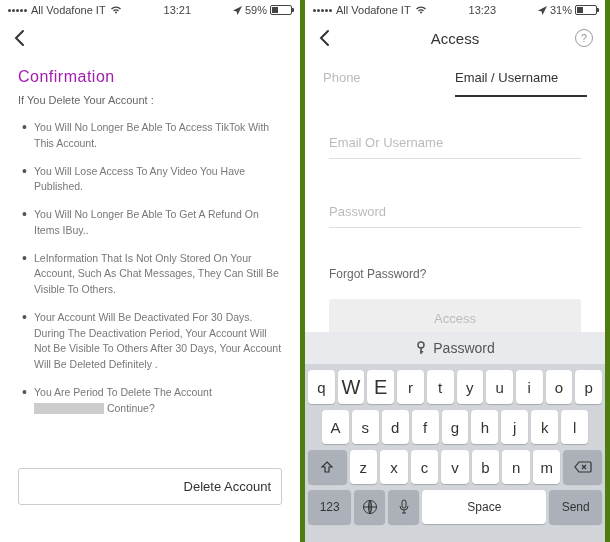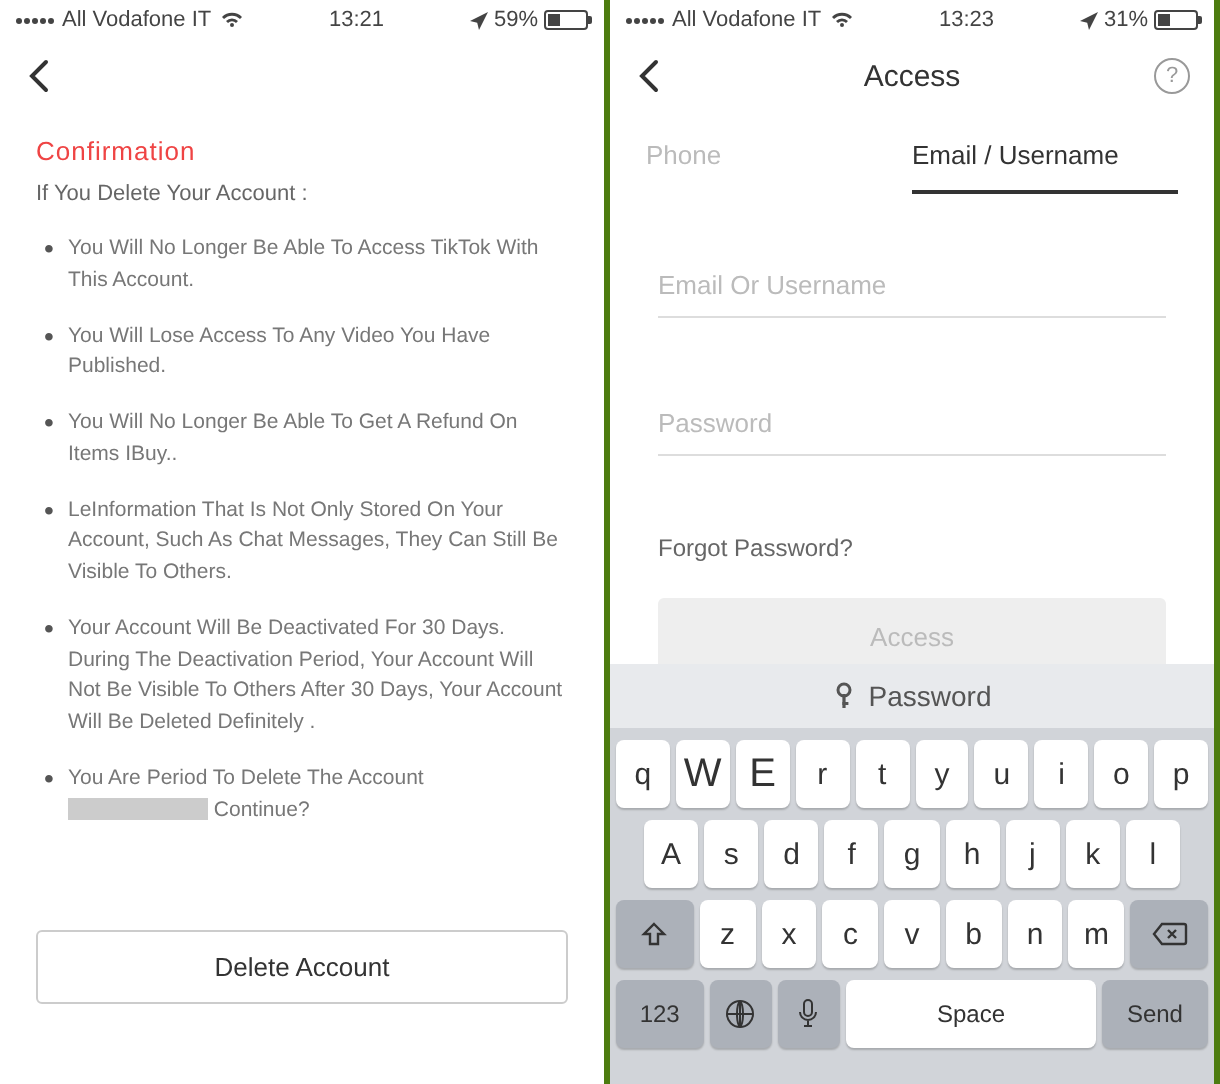--- a/index.html
+++ b/index.html
@@ -1,39 +1,39 @@
 <!DOCTYPE html>
 <html><head>
 <meta charset="utf-8">
 <style>
 *{margin:0;padding:0;box-sizing:border-box;font-family:-apple-system,Helvetica,Arial,sans-serif}
 body{width:610px;height:542px;background:#fff;display:flex}
-.screen{position:relative;height:542px;background:#fff;border-right:3px solid #4d7c0f}
+.screen{position:relative;height:542px;background:#fff;border-right:5px solid #4d7c0f}
 .screen-left{width:305px}
 .screen-right{width:305px}
 .status-bar{display:flex;align-items:center;justify-content:space-between;padding:2px 8px;height:20px;font-size:11px;color:#444}
 .status-left{display:flex;align-items:center;gap:4px}
 .status-right{display:flex;align-items:center;gap:3px}
 .sig-dots{display:flex;gap:1px;align-items:flex-end}
 .sig-dots span{width:3px;height:3px;border-radius:50%;background:#444;display:inline-block}
 .batt{width:22px;height:10px;border:1px solid #444;border-radius:2px;position:relative;display:flex;align-items:center;padding:1px}
 .batt::after{content:'';position:absolute;right:-3px;top:2px;width:2px;height:4px;background:#444;border-radius:0 1px 1px 0}
 .batt-fill{height:100%;background:#444}
 .header{display:flex;align-items:center;padding:8px 12px;height:36px;position:relative}
 .back{font-size:22px;color:#333;cursor:pointer;font-weight:300}
 .header-title{position:absolute;left:50%;transform:translateX(-50%);font-size:15px;color:#333}
 .help{position:absolute;right:12px;width:18px;height:18px;border:1px solid #999;border-radius:50%;display:flex;align-items:center;justify-content:center;font-size:11px;color:#999}
 .content-left{padding:12px 18px}
-.conf-title{font-size:13px;color:#ef4444;margin-bottom:8px;letter-spacing:0.5px}
+.conf-title{font-size:16px;color:#a21caf;margin-bottom:8px;letter-spacing:0.5px}
 .conf-sub{font-size:11px;color:#666;margin-bottom:14px}
 .bullets{list-style:none;padding-left:4px}
 .bullets li{position:relative;padding-left:12px;margin-bottom:12px;font-size:10.5px;color:#777;line-height:1.5}
 .bullets li::before{content:'•';position:absolute;left:0;top:0;color:#555;font-size:14px;line-height:1}
 .redact{display:inline-block;width:70px;height:11px;background:#ccc;vertical-align:middle}
-.delete-btn{margin:28px 18px 0;border:1px solid #ccc;border-radius:3px;text-align:center;padding:10px;font-size:13px;color:#333;cursor:pointer}
+.delete-btn{margin:28px 18px 0;border:1px solid #ccc;border-radius:3px;text-align:right;padding:10px;font-size:13px;color:#333;cursor:pointer}
 .tabs{display:flex;padding:0 18px;margin-top:4px}
 .tab{flex:1;text-align:left;padding:10px 0;font-size:13px;color:#bbb;cursor:pointer}
 .tab.active{color:#333;border-bottom:2px solid #333}
 .form{padding:30px 24px 14px}
 .field{border:none;border-bottom:1px solid #ddd;width:100%;padding:8px 0;font-size:13px;color:#333;margin-bottom:37px;outline:none}
 .field::placeholder{color:#bbb}
 .forgot{font-size:12px;color:#666;margin:2px 0 18px}
 .access-btn{background:#eee;color:#bbb;text-align:center;padding:12px;font-size:13px;border-radius:3px;cursor:pointer}
 .keyboard{position:absolute;bottom:0;left:0;right:0;background:#d1d4d9;padding:6px 3px}
 .kb-header{background:#e8eaed;text-align:center;padding:8px;font-size:14px;color:#555;margin:-6px -3px 6px;display:flex;align-items:center;justify-content:center;gap:6px}

